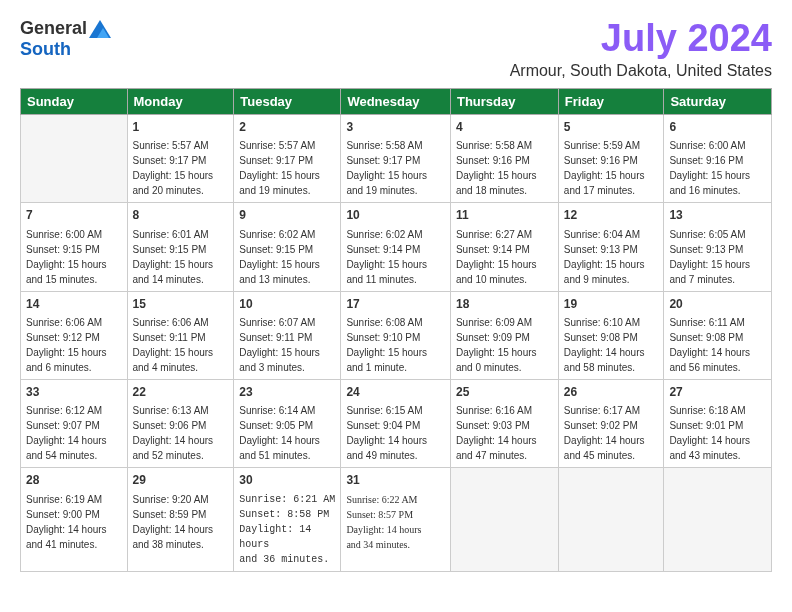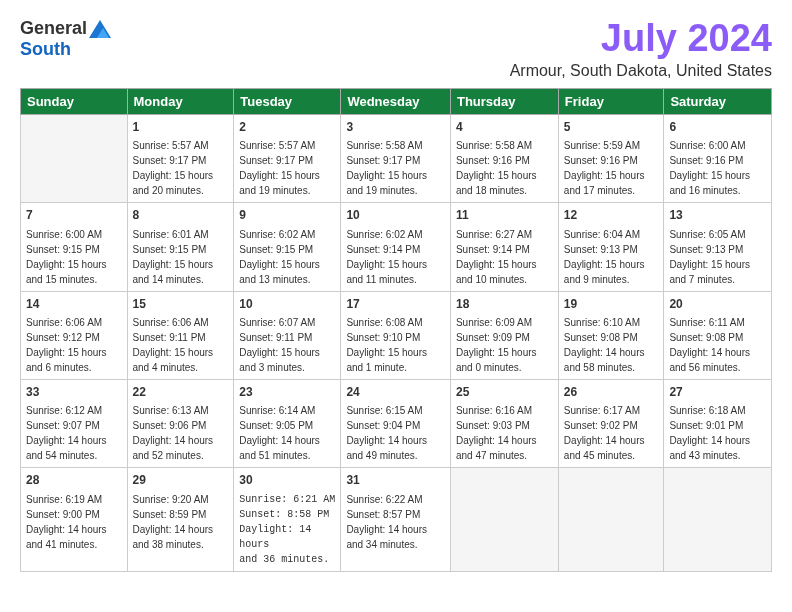--- a/index.html
+++ b/index.html
@@ -350,21 +350,21 @@
           </td>
           <td>
             <span class="day-number">30</span>
             <div class="day-info" style="white-space: pre-line; font-family: Liberation Mono, monospace;">Sunrise: 6:21 AM
 Sunset: 8:58 PM
 Daylight: 14 hours
 and 36 minutes.</div>
           </td>
           <td>
             <span class="day-number">31</span>
-            <div class="day-info" style="white-space: pre-line;">Sunrise: 6:22 AM
+            <div class="day-info" style="white-space: pre-line; font-family: Liberation Serif, serif;">Sunrise: 6:22 AM
 Sunset: 8:57 PM
 Daylight: 14 hours
 and 34 minutes.</div>
           </td>
           <td class="empty"></td>
           <td class="empty"></td>
           <td class="empty"></td>
         </tr>
       </tbody>
   </table>

